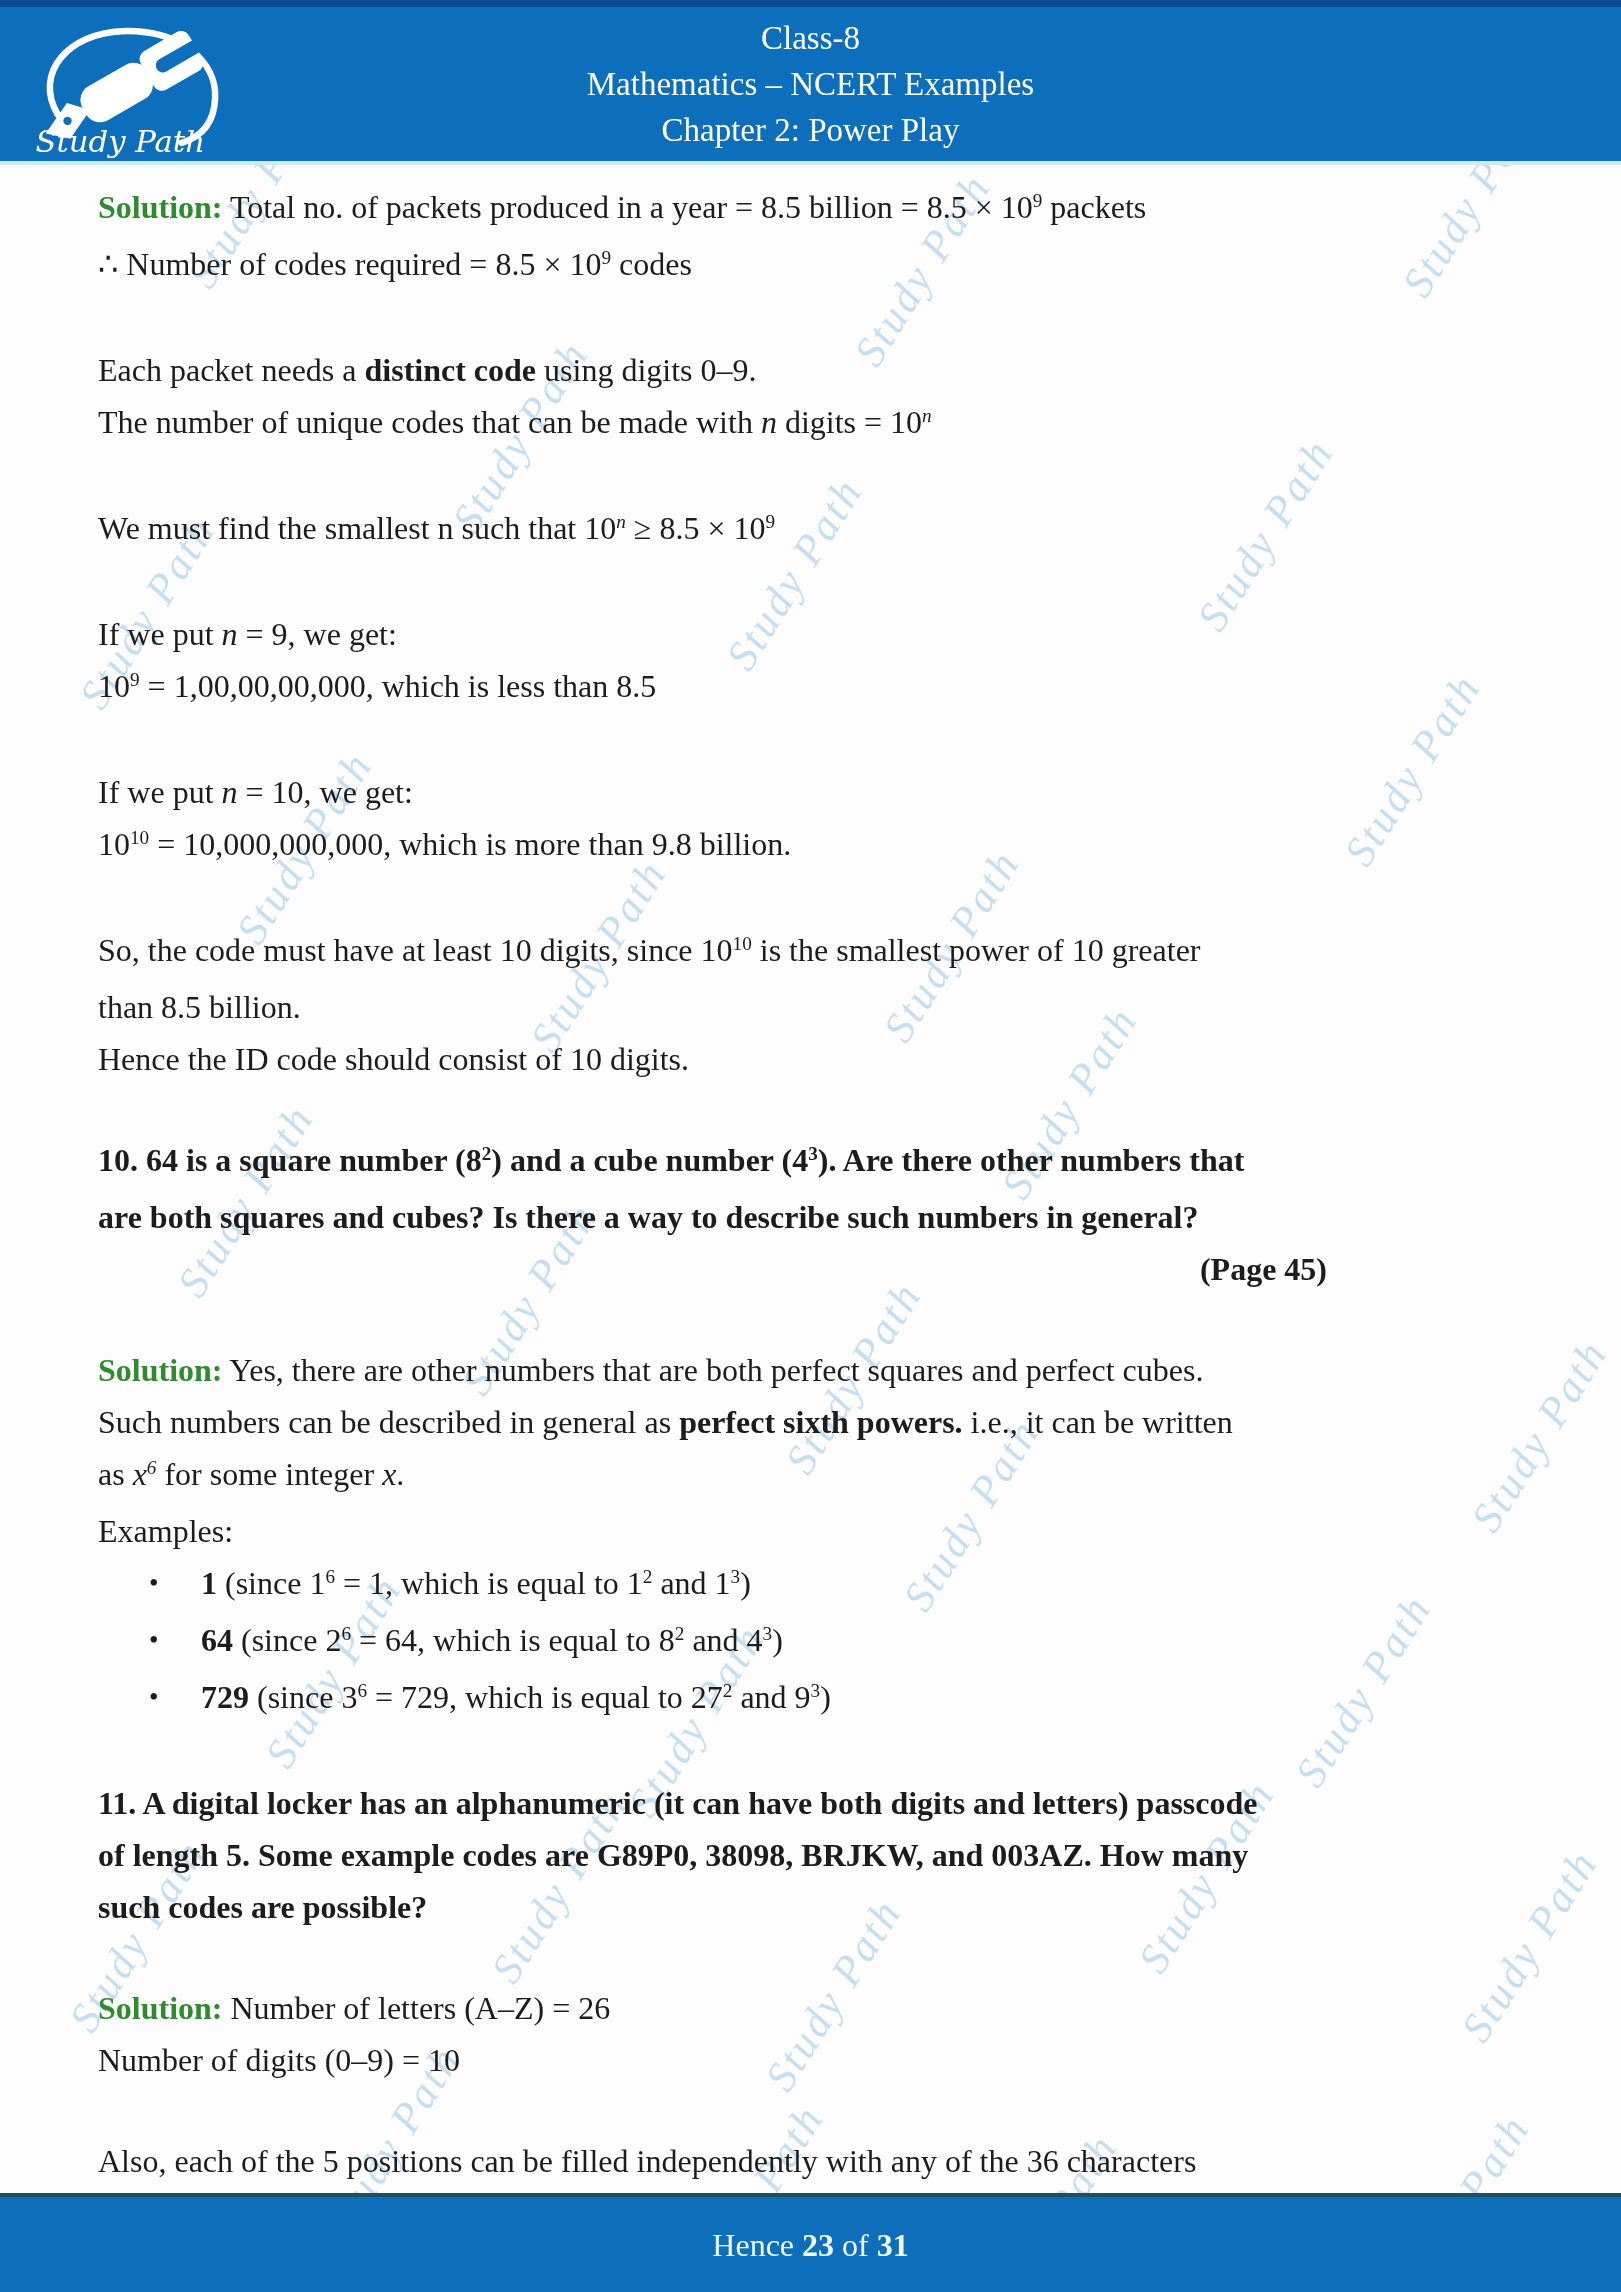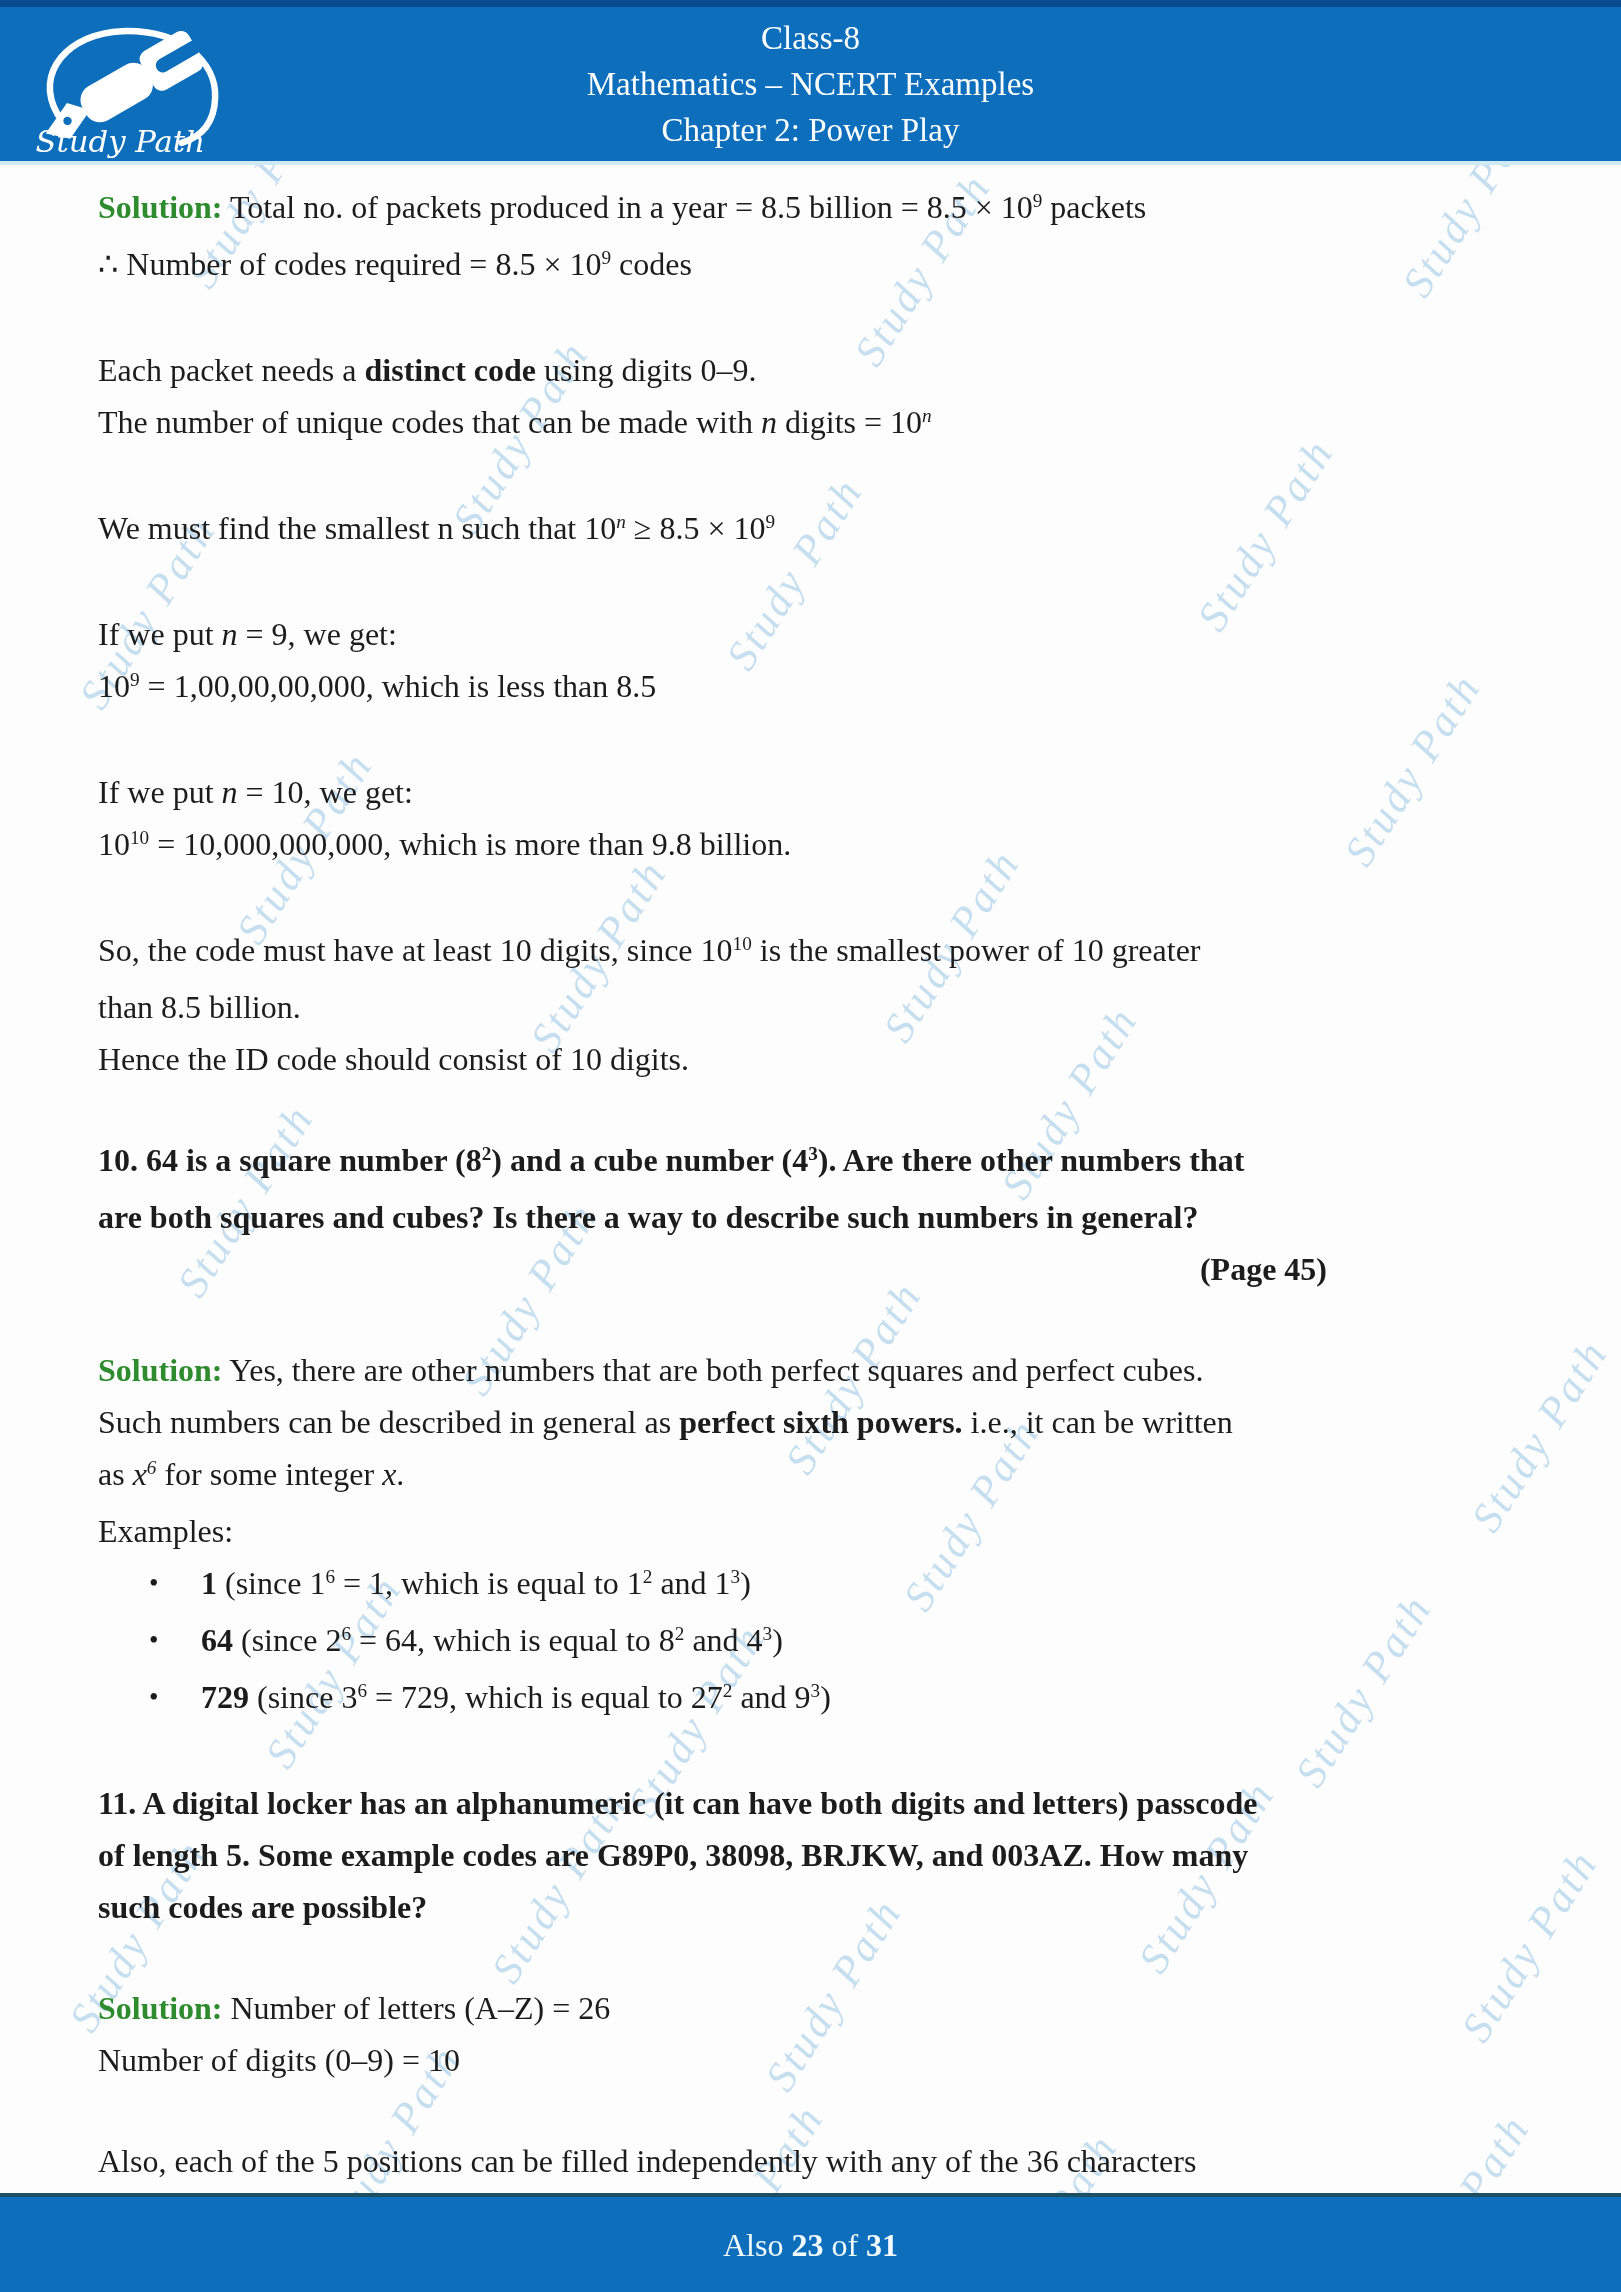--- a/index.html
+++ b/index.html
@@ -157,17 +157,17 @@
     <p class="line bullet"><span class="b">729</span><span> (since 3</span><span class="sup">6</span><span> = 729, which is equal to 27</span><span class="sup">2</span><span> and 9</span><span class="sup">3</span><span>)</span></p>
     <p class="line gap"><span class="b">11. A digital locker has an alphanumeric (it can have both digits and letters) passcode</span></p>
     <p class="line"><span class="b">of length 5. Some example codes are G89P0, 38098, BRJKW, and 003AZ. How many</span></p>
     <p class="line"><span class="b">such codes are possible?</span></p>
     <p class="line gap"><span class="g">Solution:</span><span> Number of letters (A–Z) = 26</span></p>
     <p class="line"><span>Number of digits (0–9) = 10</span></p>
     <p class="line gap"><span>Also, each of the 5 positions can be filled independently with any of the 36 characters</span></p>
   </main>
 
   <footer class="footer">
-    <div class="pagenum"><span>Also</span> <span class="b">23</span> <span>of</span> <span class="b">31</span></div>
+    <div class="pagenum"><span>Hence</span> <span class="b">23</span> <span>of</span> <span class="b">31</span></div>
   </footer>
 
 </div>
 
 
 </body></html>

